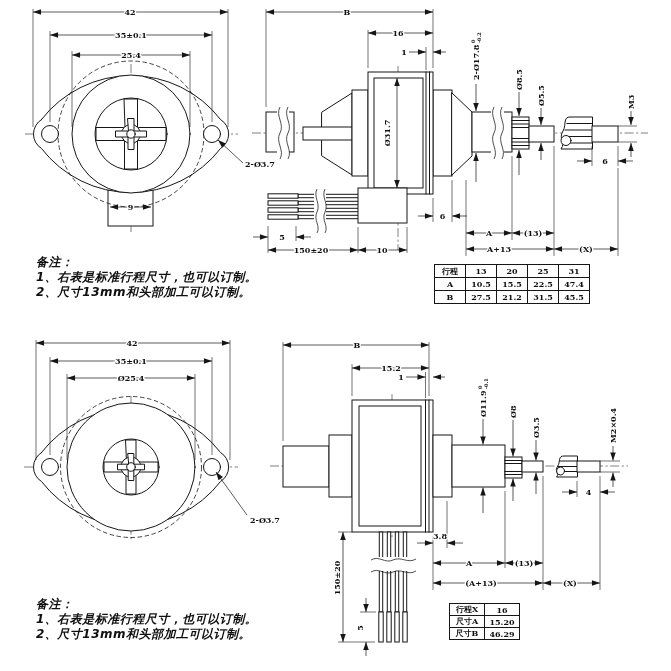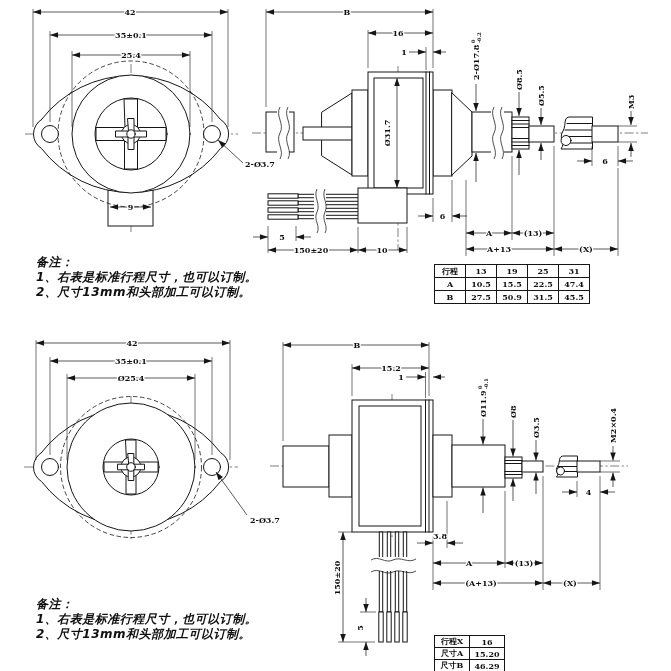--- a/index.html
+++ b/index.html
@@ -18,21 +18,21 @@
           text-anchor:middle;}
   text.lt{text-anchor:start;}
   text.sm{font-size:5px;stroke-width:1.6px;}
   .notes{position:absolute;width:260px;color:#101010;font-weight:bold;font-size:12px;
          line-height:15px;letter-spacing:.5px;font-style:italic;}
   table.spec{position:absolute;border-collapse:collapse;background:#fff;padding-left:28px;}
   table.spec td{border:1px solid #161616;font-weight:bold;font-size:8px;color:#101010;
         text-align:center;padding:0 2px;height:12px;min-width:26px;
         font-family:"DejaVu Serif","Liberation Serif",serif;}
   #t1{left:434px;top:264px;}
-  #t2{left:434px;top:603px;margin-top:32px;}
+  #t2{left:449px;top:603px;}
   #t2 td{min-width:30px;height:10px;}
   #notes1{left:36px;top:255px;}
   #notes2{left:36px;top:597px;}
 </style>
 </head>
 <body>
 
 <div id="stage">
 <svg width="671" height="671" viewBox="0 0 671 671">
   <defs>
@@ -372,35 +372,35 @@
     <div>备注：</div>
     <div>1、右表是标准行程尺寸，也可以订制。</div>
     <div>2、尺寸13mm和头部加工可以订制。</div>
   </div>
 
   <table class="spec" id="t1">
     <tbody>
         <tr>
       <td>行程</td>
       <td>13</td>
-      <td>19</td>
+      <td>20</td>
       <td>25</td>
       <td>31</td>
     </tr>
     <tr>
       <td>A</td>
       <td>10.5</td>
       <td>15.5</td>
       <td>22.5</td>
       <td>47.4</td>
     </tr>
     <tr>
       <td>B</td>
       <td>27.5</td>
-      <td>50.9</td>
+      <td>21.2</td>
       <td>31.5</td>
       <td>45.5</td>
     </tr>
   </tbody>
     </table>
 
   <table class="spec" id="t2">
     <tbody>
         <tr>
       <td>行程X</td>

